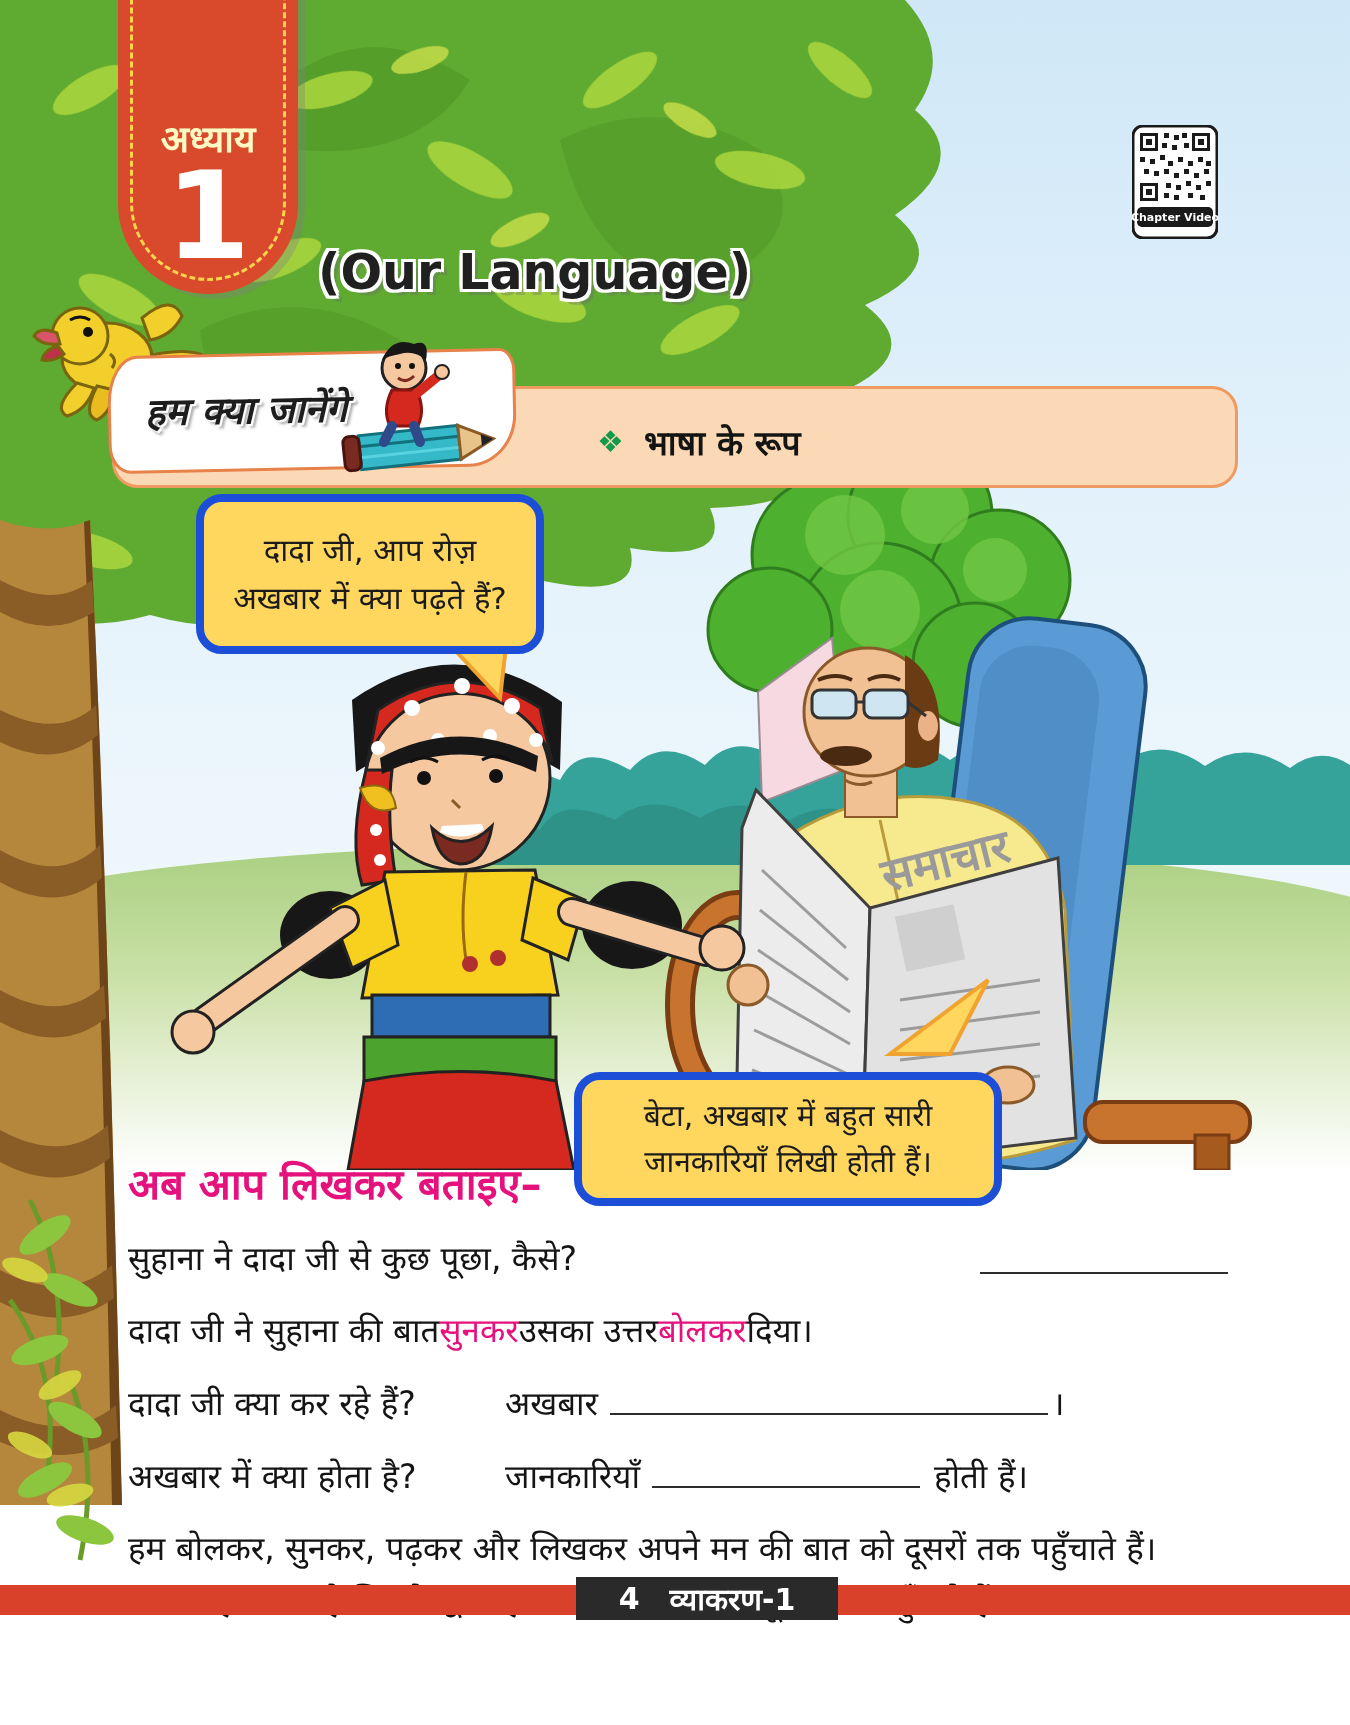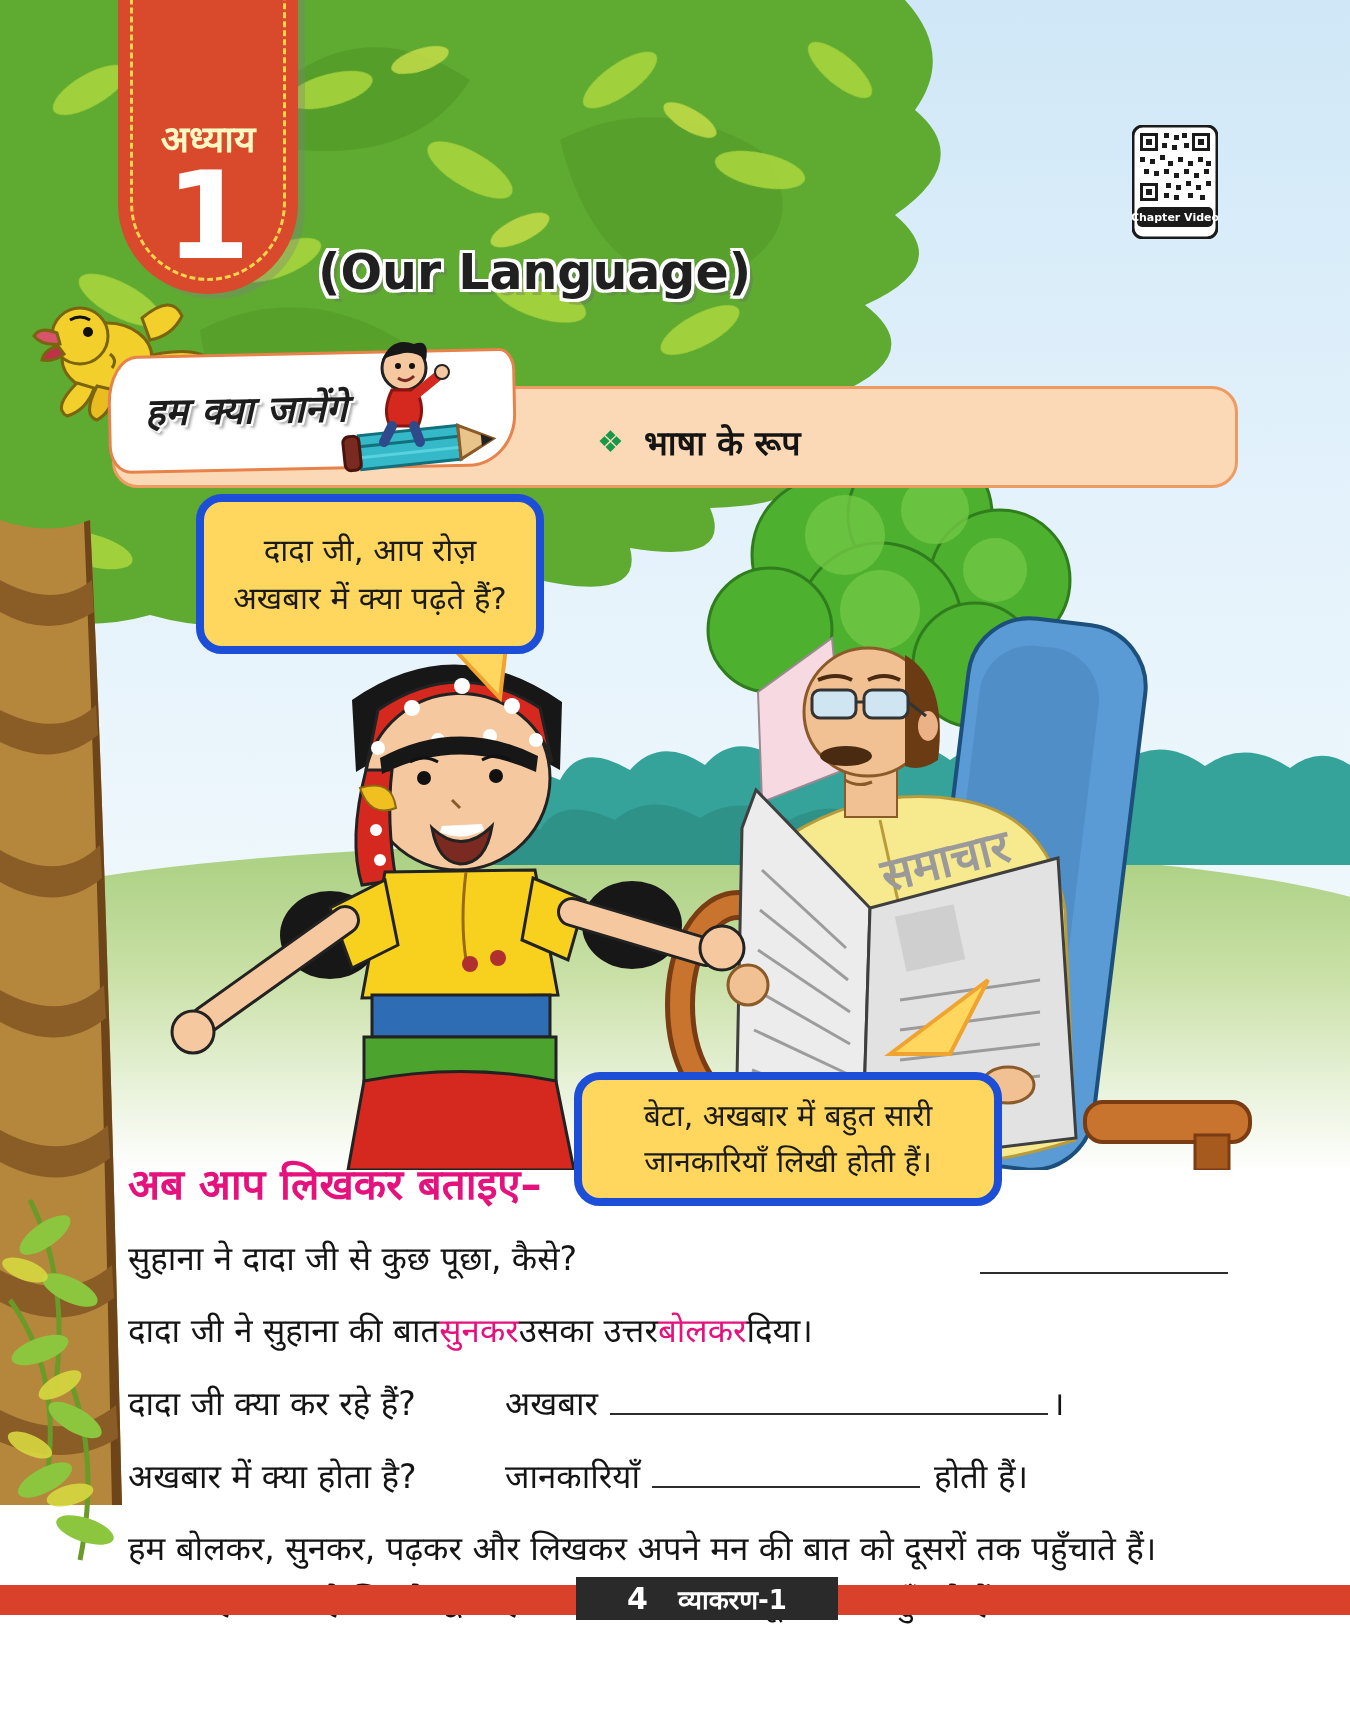--- a/index.html
+++ b/index.html
@@ -71,21 +71,21 @@
   .q-col{width:377px;flex:none;}
   .blank{border-bottom:2px solid #2c2c2c;height:34px;flex:none;}
   .hl{color:#e5127d;}
   .note{margin-bottom:8px;}
 
   
   .footer-bar{left:0;top:1585px;width:1350px;height:30px;background:#d9412b;z-index:7;}
   .footer-box{left:576px;top:1577px;width:262px;height:43px;background:#2a2a2a;z-index:8;
               display:flex;align-items:center;justify-content:center;gap:30px;color:#fff;}
   .footer-page{font-size:30px;font-weight:700;}
-  .footer-book{font-size:26px;font-weight:600;}
+  .footer-book{font-size:30px;font-weight:600;}
 </style>
 </head>
 <body>
 
 <div class="page">
 
   <div class="abs sky"></div>
   <div class="abs grass"></div>
 
   <svg class="abs canopy" width="980" height="640" viewBox="0 0 980 640">

